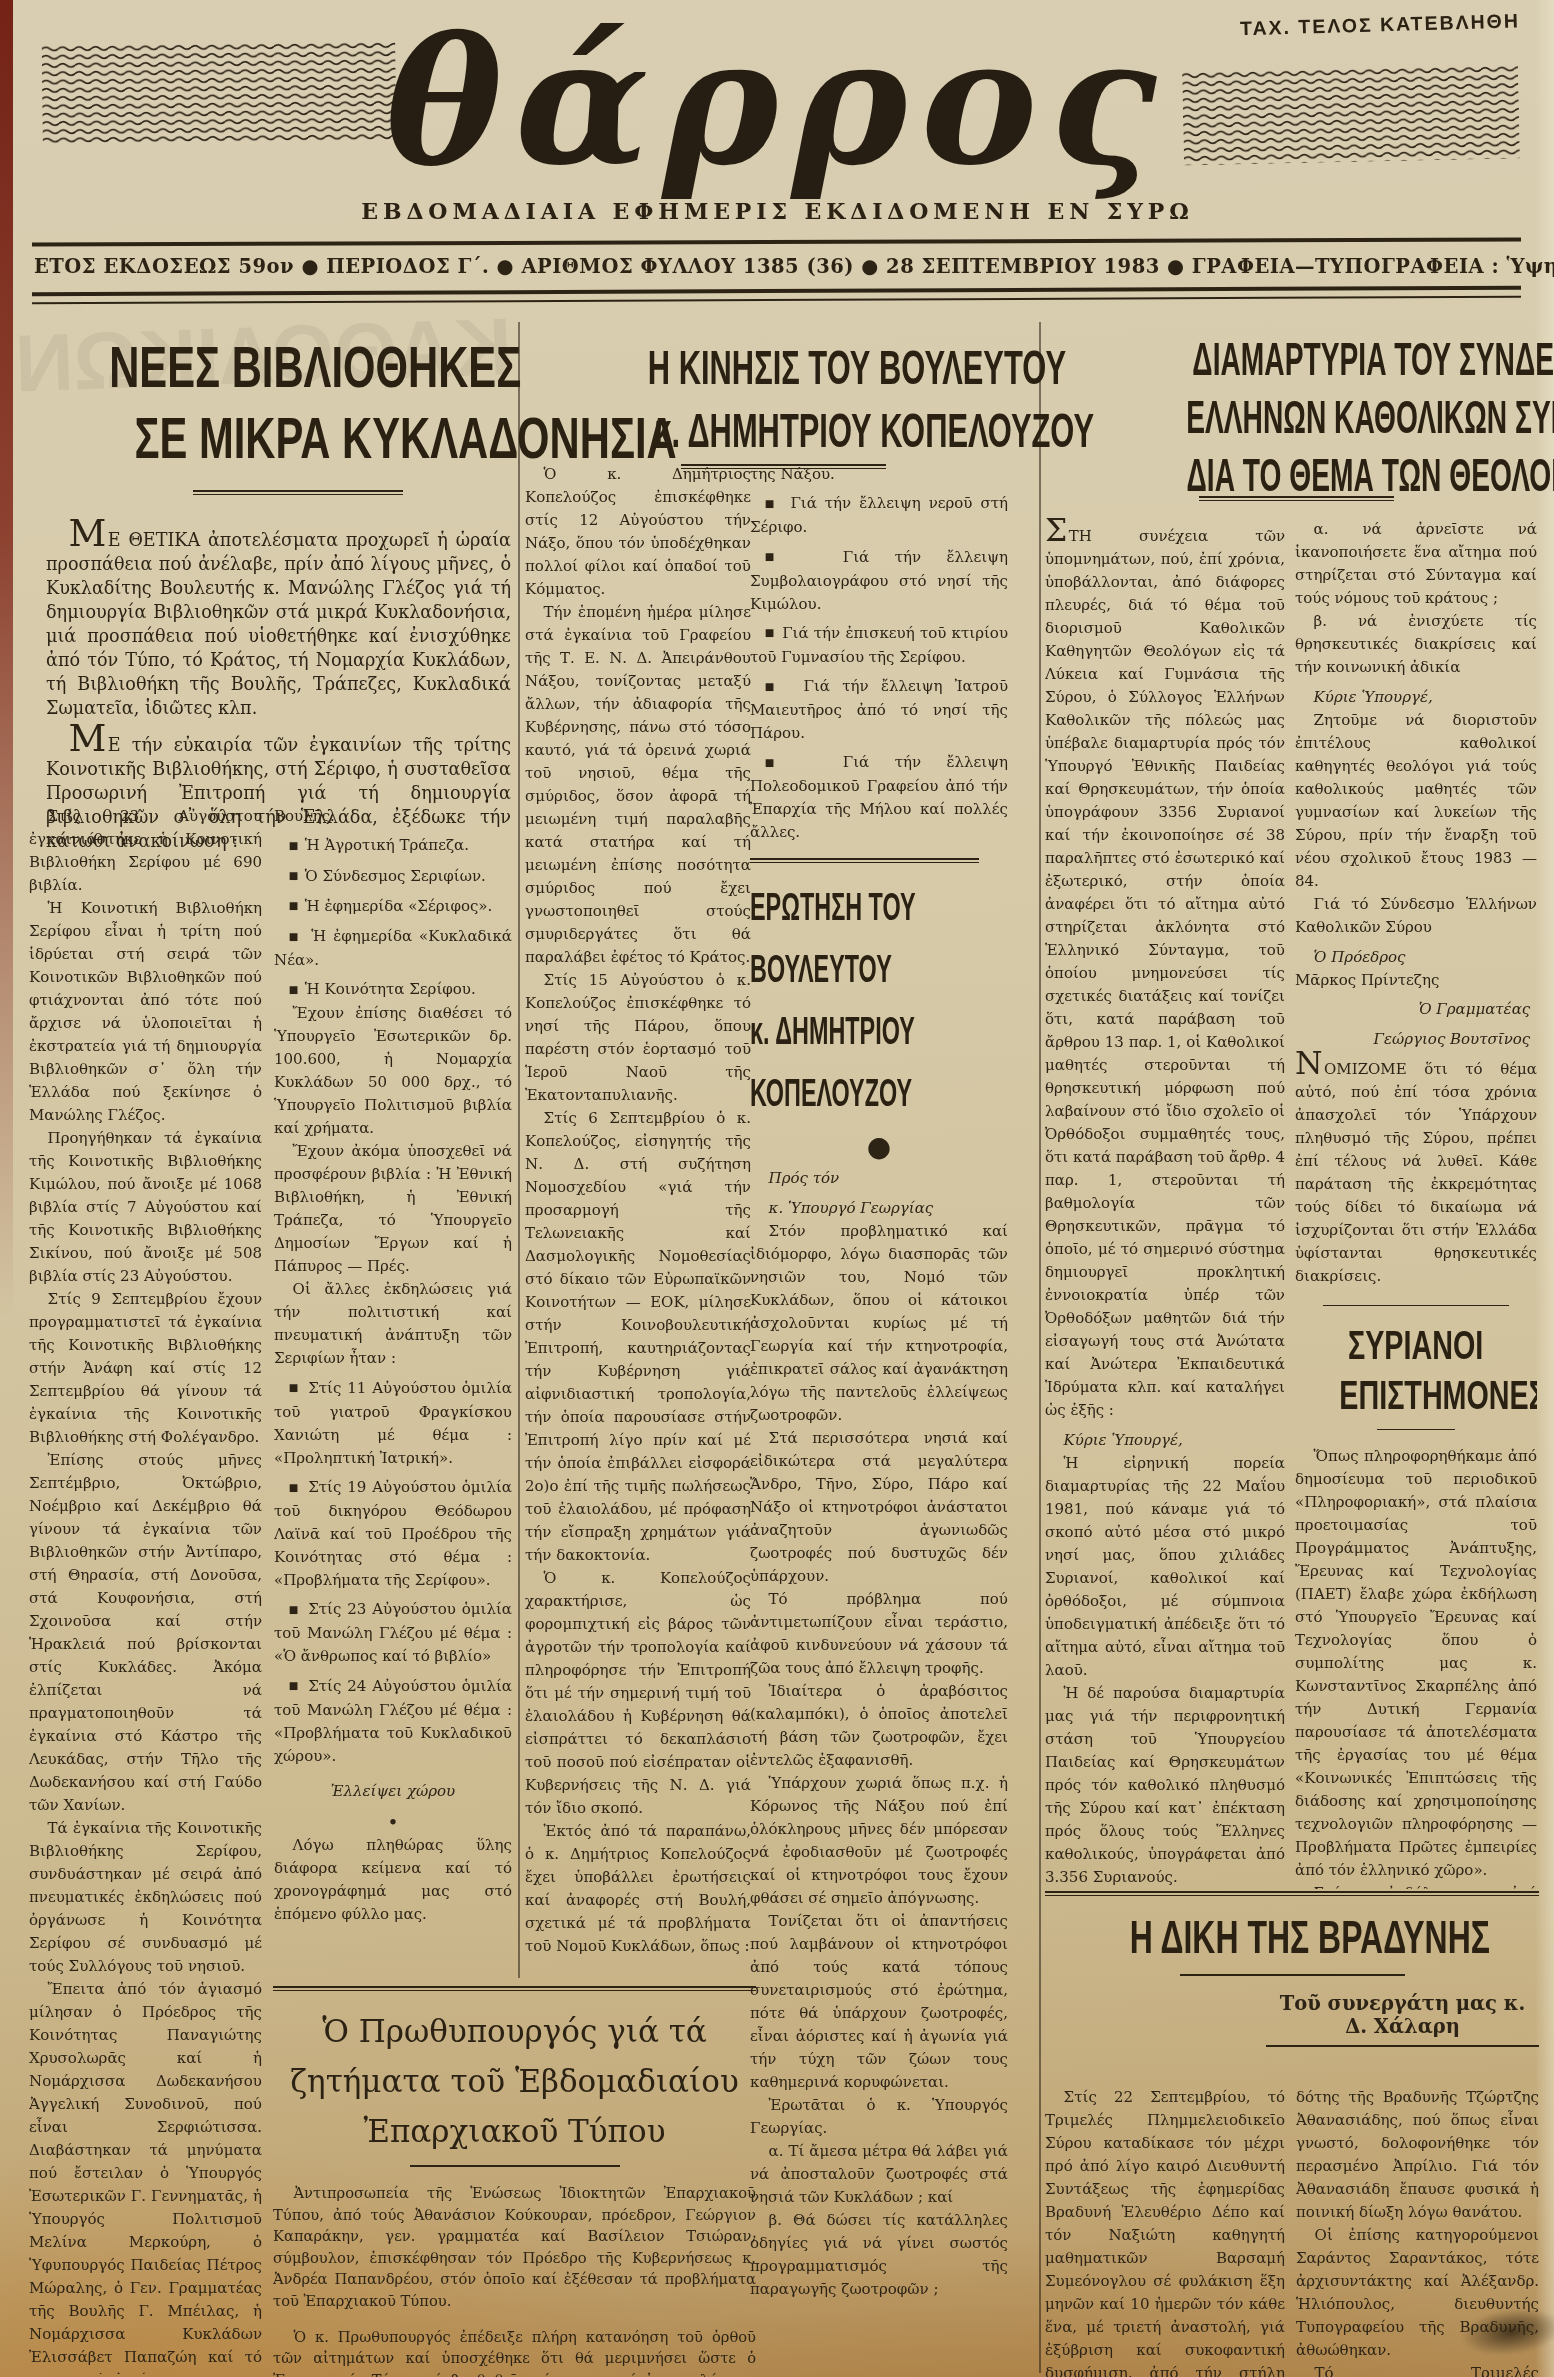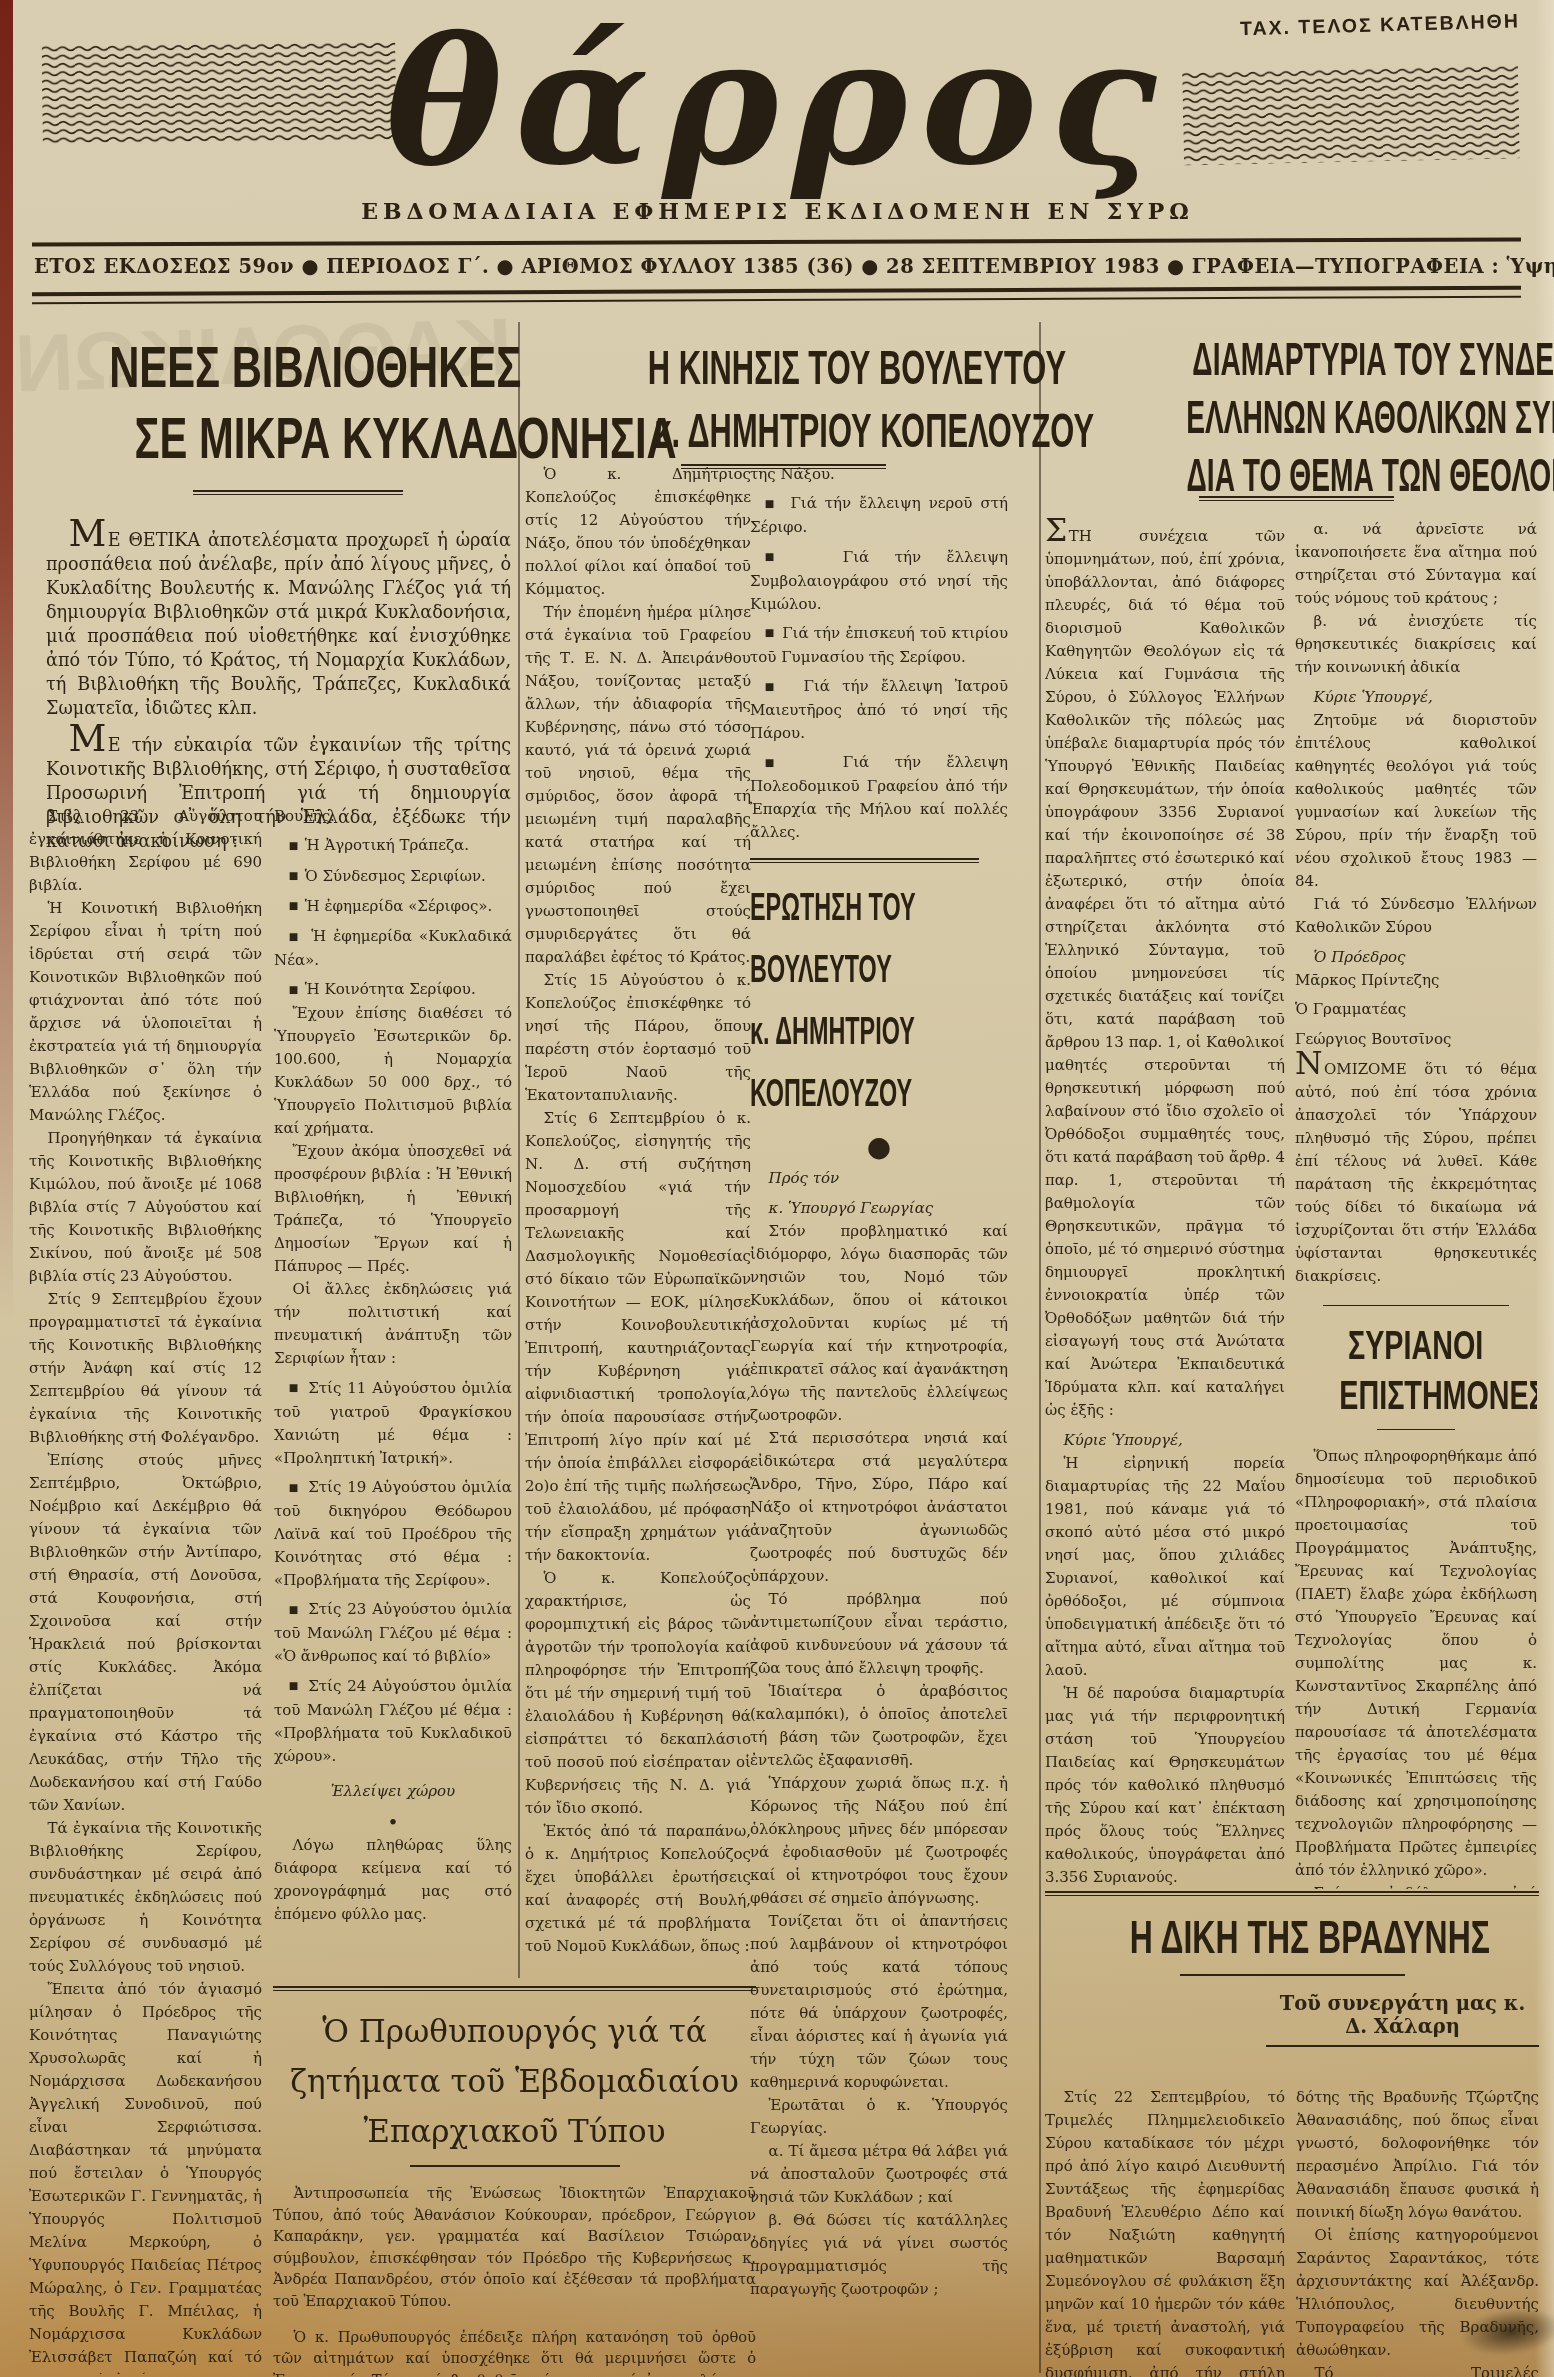--- a/index.html
+++ b/index.html
@@ -64,21 +64,21 @@
   .lead p{margin:0 0 3.9px;text-indent:22.5px;}
   .lead p.first::first-letter,.capfirst::first-letter{font-size:2.1em;line-height:.8;padding-right:1.5px;}
   .txt{position:absolute;overflow:hidden;font-size:15px;line-height:23px;text-align:justify;color:#2d2416;}
   .txt p{margin:0;}
   .para{text-indent:18.6px;}
   .nond{text-indent:0;}
   .capfirst{text-indent:0;}
   .bullet{text-indent:14.7px;margin-top:6.3px !important;}
   .bullet::before{content:"■\00a0\00a0";font-size:.68em;position:relative;top:-1.5px;}
   .ital{font-style:italic;text-indent:18.6px;text-align:left;margin-top:6.8px !important;}
-  .ital-r{padding-right:6.8px;margin-top:6.8px !important;}
+  .ital-r{font-style:italic;text-align:right;padding-right:6.8px;margin-top:6.8px !important;}
   .cline{text-align:center;font-style:italic;text-indent:0;margin-top:12.7px !important;}
   .dotline{text-align:center;text-indent:0;font-size:18.6px;margin-top:7.8px !important;}
   .c1a{left:29px;top:805px;width:233px;height:1569px;}
   .c1b{left:274px;top:805px;width:238px;height:1173px;}
   .c2a{left:525px;top:463px;width:226px;height:1519px;}
   .c2b{left:750px;top:463px;width:258px;height:1912px;}
   .c3a{left:1045px;top:518px;width:240px;height:1371px;}
   .c3b{left:1295px;top:518px;width:242px;height:1371px;}
 
   

